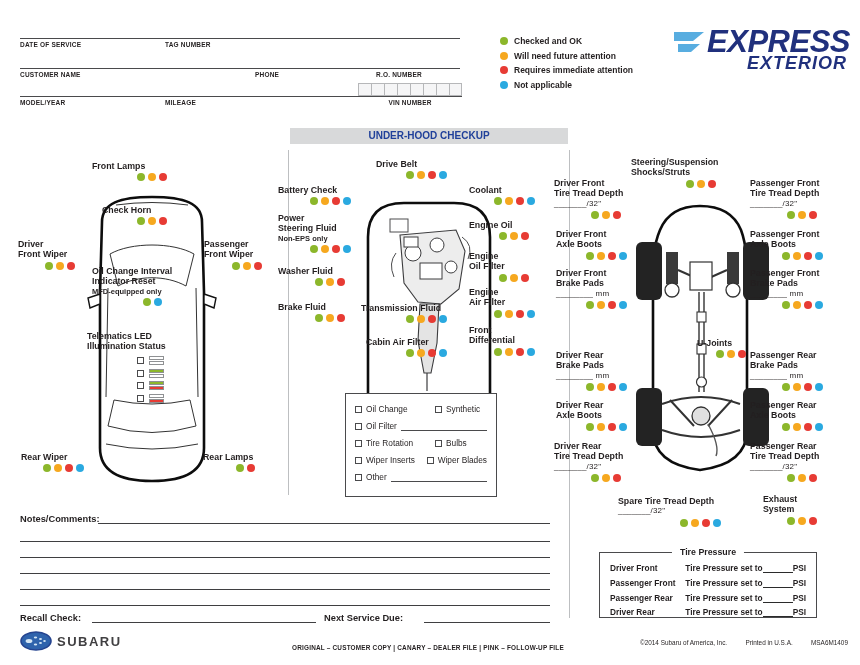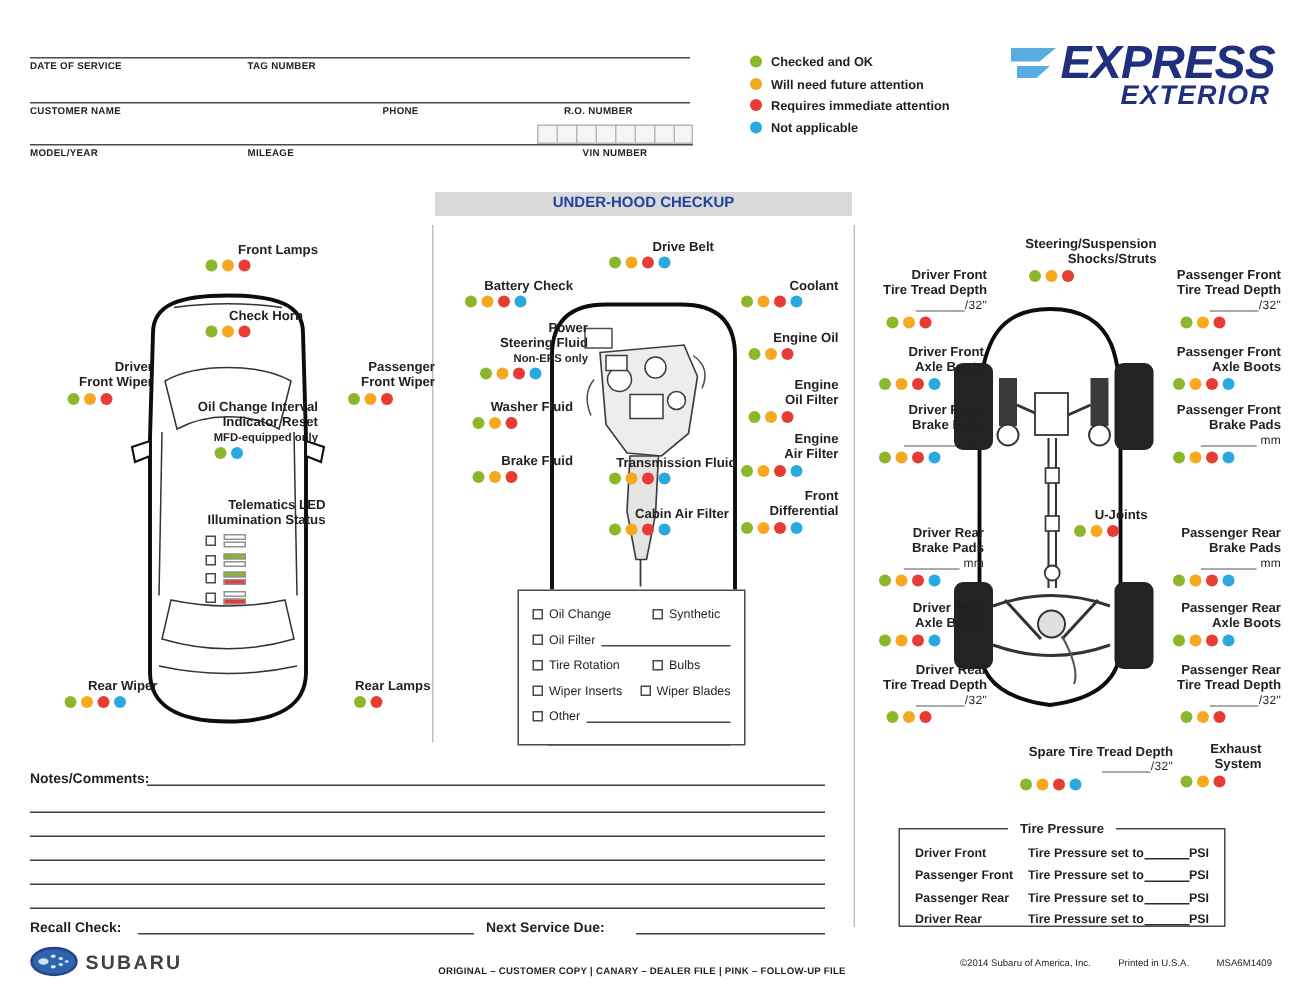--- a/index.html
+++ b/index.html
@@ -24,21 +24,21 @@
   .xrow{display:flex;align-items:center;justify-content:flex-end}
   .xtext{font-size:31px;font-weight:bold;font-style:italic;color:#20307d;line-height:1;letter-spacing:-.5px}
   .xsub{font-size:18px;font-weight:bold;font-style:italic;color:#20307d;text-align:right;margin-top:-4px;margin-right:3px;letter-spacing:1px}
   .xarrow{margin-right:-7px;flex:0 0 auto}
 
   .colhead{position:absolute;height:16px;background:#d8d9da;color:#20409a;font-size:10px;font-weight:bold;text-align:center;line-height:16px}
   .vdiv{position:absolute;width:1px;background:#bdbfc1}
 
   .diagram{position:absolute}
 
-  .ci{position:absolute;text-align:right}
+  .ci{position:absolute;text-align:left}
   .ci-l{font-size:8.8px;font-weight:bold;line-height:1.18;white-space:pre-line}
   .ci-s{font-size:7.5px;font-weight:bold;line-height:1.25}
   .ci-f{font-size:8px;font-weight:400;line-height:1.3;letter-spacing:.2px;white-space:pre}
 
   .led-rows{position:absolute;display:flex;flex-direction:column;gap:3.5px}
   .led-row{display:flex;align-items:center;gap:5px}
   .cb{display:inline-block;width:7px;height:7px;border:1px solid #4a4a4c;background:#fff;flex:0 0 auto}
   .led-stack{display:inline-flex;flex-direction:column;gap:1px}
   .led{width:15px;height:4px;border:1px solid #8f9193;background:#fff}
 
@@ -268,21 +268,21 @@
   </div>
   <div class="ci" style="left:278px;top:185px;width:104px">
     <div class="ci-l">Battery Check</div>
     <div class="dots">
         <span class="dot" style="background: rgb(140, 183, 43);"></span>
         <span class="dot" style="background: rgb(246, 168, 31);"></span>
         <span class="dot" style="background: rgb(231, 59, 52);"></span>
         <span class="dot" style="background: rgb(42, 169, 224);"></span>
       </div>
   </div>
-  <div class="ci" style="left:288px;top:213px;width:104px">
+  <div class="ci" style="left:278px;top:213px;width:104px">
     <div class="ci-l">Power
 Steering Fluid</div>
     <div class="ci-s">Non-EPS only</div>
     <div class="dots">
         <span class="dot" style="background: rgb(140, 183, 43);"></span>
         <span class="dot" style="background: rgb(246, 168, 31);"></span>
         <span class="dot" style="background: rgb(231, 59, 52);"></span>
         <span class="dot" style="background: rgb(42, 169, 224);"></span>
       </div>
   </div>

